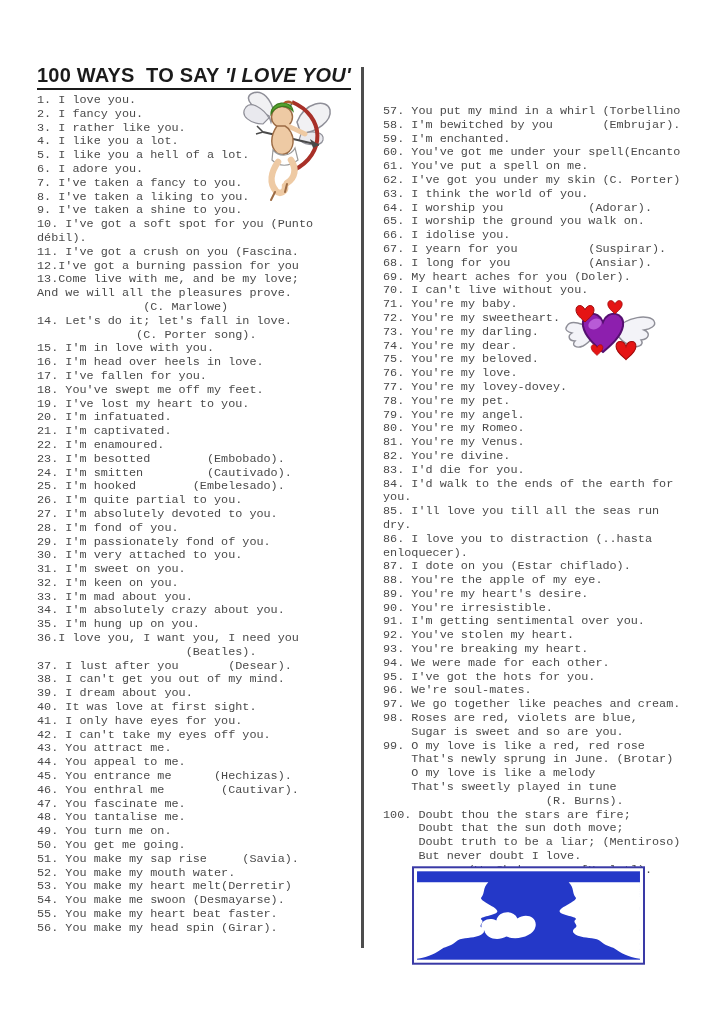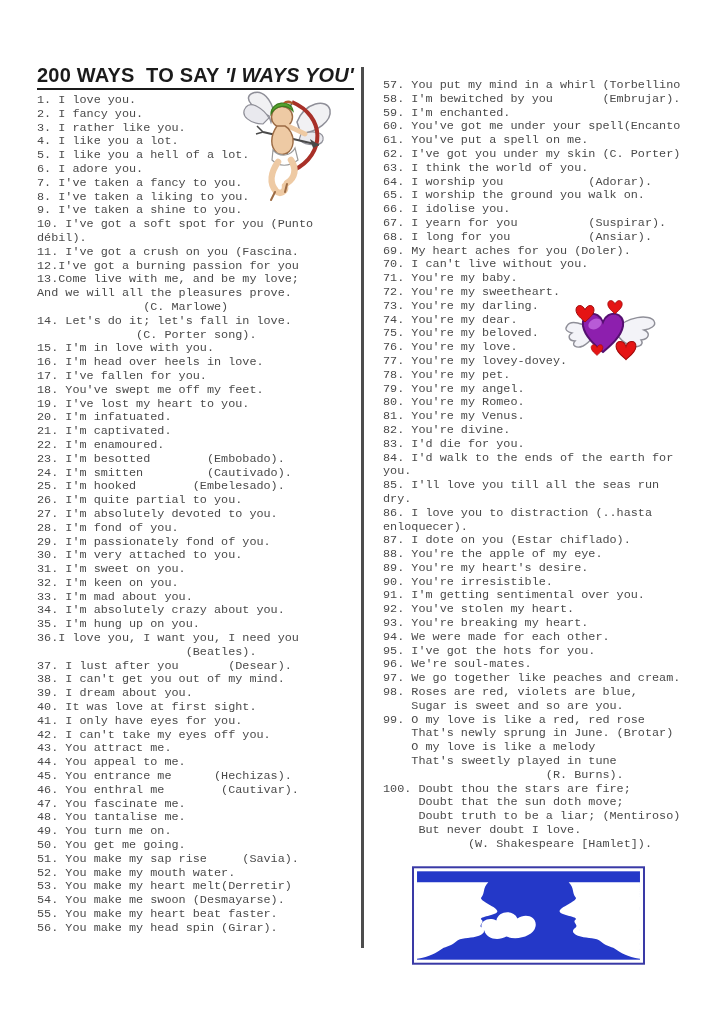--- a/index.html
+++ b/index.html
@@ -19,34 +19,34 @@
   .doc-title .quote{font-style:italic;}
   .divider{
     position:absolute;left:361px;top:67px;width:3px;height:881px;
     background:#4d4d4d;
   }
   .col{
     position:absolute;color:#4a4a4a;
     font-size:11.8px;line-height:13.8px;white-space:pre;
   }
   .col-left{left:37px;top:94px;width:330px;}
-  .col-right{left:383px;top:79px;width:334px;}
+  .col-right{left:383px;top:105px;width:334px;}
   .tline{height:13.8px;}
   .art{position:absolute;}
   .art-cupid{left:233px;top:90px;width:102px;height:132px;}
   .art-heart{left:562px;top:296px;width:108px;height:76px;}
   .art-illusion{left:412px;top:866px;width:233px;height:99px;}
   svg{display:block;width:100%;height:100%;}
 </style>
 </head>
 <body>
 
 <div class="page">
 
-  <div class="doc-title"><span>200 WAYS  TO SAY </span><span class="quote">'I WAYS YOU'</span></div>
+  <div class="doc-title"><span>100 WAYS  TO SAY </span><span class="quote">'I LOVE YOU'</span></div>
 
   <div class="divider"></div>
 
   <div class="col col-left"><div class="tline">1. I love you.</div><div class="tline">2. I fancy you.</div><div class="tline">3. I rather like you.</div><div class="tline">4. I like you a lot.</div><div class="tline">5. I like you a hell of a lot.</div><div class="tline">6. I adore you.</div><div class="tline">7. I've taken a fancy to you.</div><div class="tline">8. I've taken a liking to you.</div><div class="tline">9. I've taken a shine to you.</div><div class="tline">10. I've got a soft spot for you (Punto</div><div class="tline">débil).</div><div class="tline">11. I've got a crush on you (Fascina.</div><div class="tline">12.I've got a burning passion for you</div><div class="tline">13.Come live with me, and be my love;</div><div class="tline">And we will all the pleasures prove.</div><div class="tline">               (C. Marlowe)</div><div class="tline">14. Let's do it; let's fall in love.</div><div class="tline">              (C. Porter song).</div><div class="tline">15. I'm in love with you.</div><div class="tline">16. I'm head over heels in love.</div><div class="tline">17. I've fallen for you.</div><div class="tline">18. You've swept me off my feet.</div><div class="tline">19. I've lost my heart to you.</div><div class="tline">20. I'm infatuated.</div><div class="tline">21. I'm captivated.</div><div class="tline">22. I'm enamoured.</div><div class="tline">23. I'm besotted        (Embobado).</div><div class="tline">24. I'm smitten         (Cautivado).</div><div class="tline">25. I'm hooked        (Embelesado).</div><div class="tline">26. I'm quite partial to you.</div><div class="tline">27. I'm absolutely devoted to you.</div><div class="tline">28. I'm fond of you.</div><div class="tline">29. I'm passionately fond of you.</div><div class="tline">30. I'm very attached to you.</div><div class="tline">31. I'm sweet on you.</div><div class="tline">32. I'm keen on you.</div><div class="tline">33. I'm mad about you.</div><div class="tline">34. I'm absolutely crazy about you.</div><div class="tline">35. I'm hung up on you.</div><div class="tline">36.I love you, I want you, I need you</div><div class="tline">                     (Beatles).</div><div class="tline">37. I lust after you       (Desear).</div><div class="tline">38. I can't get you out of my mind.</div><div class="tline">39. I dream about you.</div><div class="tline">40. It was love at first sight.</div><div class="tline">41. I only have eyes for you.</div><div class="tline">42. I can't take my eyes off you.</div><div class="tline">43. You attract me.</div><div class="tline">44. You appeal to me.</div><div class="tline">45. You entrance me      (Hechizas).</div><div class="tline">46. You enthral me        (Cautivar).</div><div class="tline">47. You fascinate me.</div><div class="tline">48. You tantalise me.</div><div class="tline">49. You turn me on.</div><div class="tline">50. You get me going.</div><div class="tline">51. You make my sap rise     (Savia).</div><div class="tline">52. You make my mouth water.</div><div class="tline">53. You make my heart melt(Derretir)</div><div class="tline">54. You make me swoon (Desmayarse).</div><div class="tline">55. You make my heart beat faster.</div><div class="tline">56. You make my head spin (Girar).</div></div>
 
   <div class="col col-right"><div class="tline">57. You put my mind in a whirl (Torbellino</div><div class="tline">58. I'm bewitched by you       (Embrujar).</div><div class="tline">59. I'm enchanted.</div><div class="tline">60. You've got me under your spell(Encanto</div><div class="tline">61. You've put a spell on me.</div><div class="tline">62. I've got you under my skin (C. Porter)</div><div class="tline">63. I think the world of you.</div><div class="tline">64. I worship you            (Adorar).</div><div class="tline">65. I worship the ground you walk on.</div><div class="tline">66. I idolise you.</div><div class="tline">67. I yearn for you          (Suspirar).</div><div class="tline">68. I long for you           (Ansiar).</div><div class="tline">69. My heart aches for you (Doler).</div><div class="tline">70. I can't live without you.</div><div class="tline">71. You're my baby.</div><div class="tline">72. You're my sweetheart.</div><div class="tline">73. You're my darling.</div><div class="tline">74. You're my dear.</div><div class="tline">75. You're my beloved.</div><div class="tline">76. You're my love.</div><div class="tline">77. You're my lovey-dovey.</div><div class="tline">78. You're my pet.</div><div class="tline">79. You're my angel.</div><div class="tline">80. You're my Romeo.</div><div class="tline">81. You're my Venus.</div><div class="tline">82. You're divine.</div><div class="tline">83. I'd die for you.</div><div class="tline">84. I'd walk to the ends of the earth for</div><div class="tline">you.</div><div class="tline">85. I'll love you till all the seas run</div><div class="tline">dry.</div><div class="tline">86. I love you to distraction (..hasta</div><div class="tline">enloquecer).</div><div class="tline">87. I dote on you (Estar chiflado).</div><div class="tline">88. You're the apple of my eye.</div><div class="tline">89. You're my heart's desire.</div><div class="tline">90. You're irresistible.</div><div class="tline">91. I'm getting sentimental over you.</div><div class="tline">92. You've stolen my heart.</div><div class="tline">93. You're breaking my heart.</div><div class="tline">94. We were made for each other.</div><div class="tline">95. I've got the hots for you.</div><div class="tline">96. We're soul-mates.</div><div class="tline">97. We go together like peaches and cream.</div><div class="tline">98. Roses are red, violets are blue,</div><div class="tline">    Sugar is sweet and so are you.</div><div class="tline">99. O my love is like a red, red rose</div><div class="tline">    That's newly sprung in June. (Brotar)</div><div class="tline">    O my love is like a melody</div><div class="tline">    That's sweetly played in tune</div><div class="tline">                       (R. Burns).</div><div class="tline">100. Doubt thou the stars are fire;</div><div class="tline">     Doubt that the sun doth move;</div><div class="tline">     Doubt truth to be a liar; (Mentiroso)</div><div class="tline">     But never doubt I love.</div><div class="tline">            (W. Shakespeare [Hamlet]).</div></div>
 
   <div class="art art-cupid">
     <svg viewBox="0 0 102 132">
 

